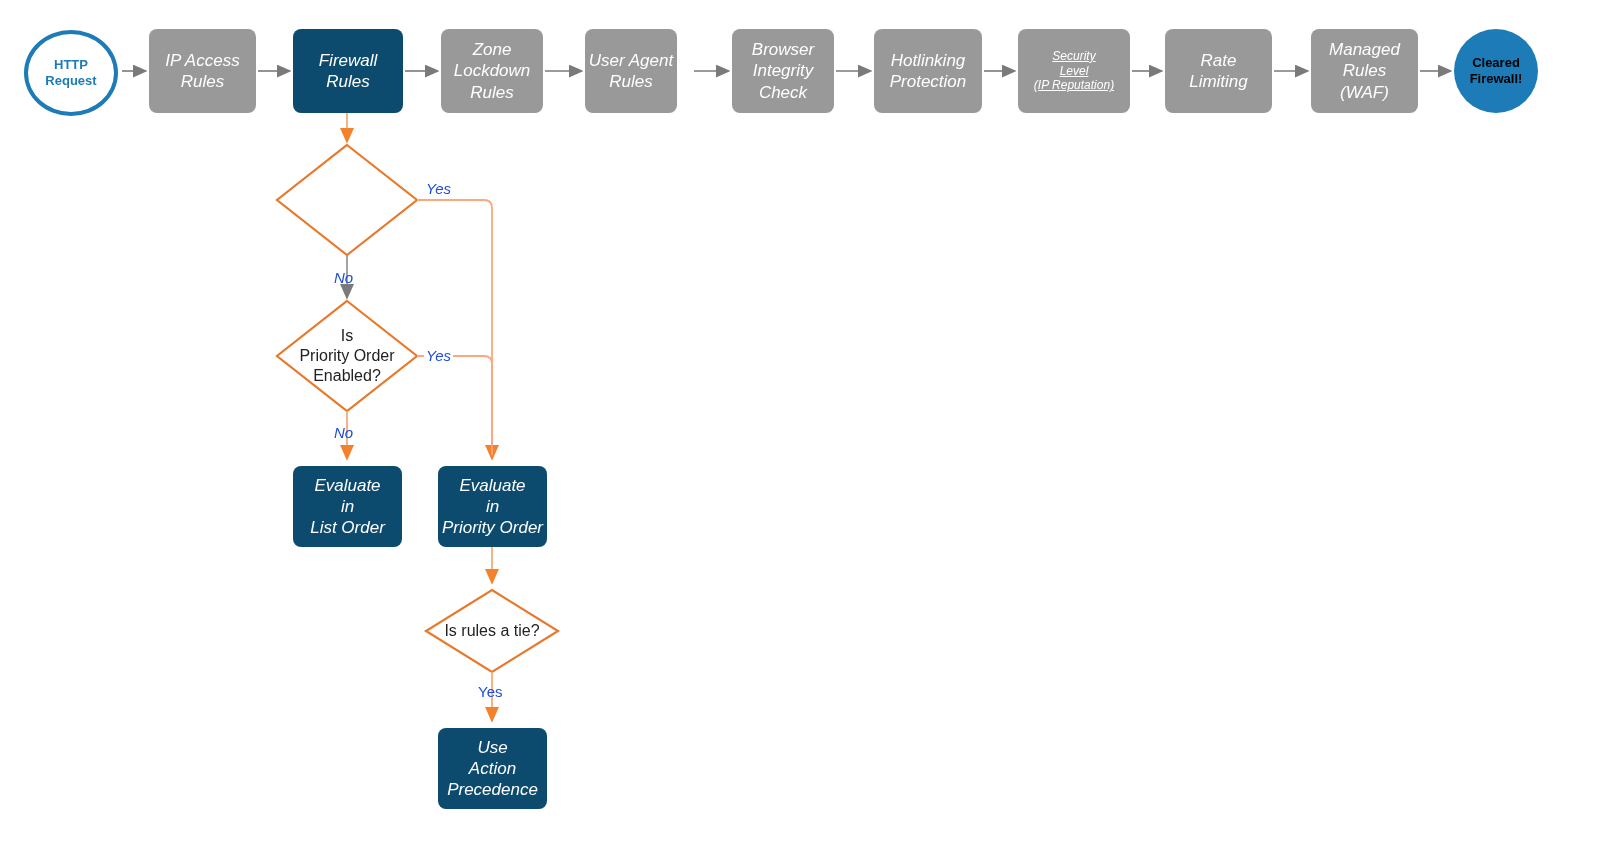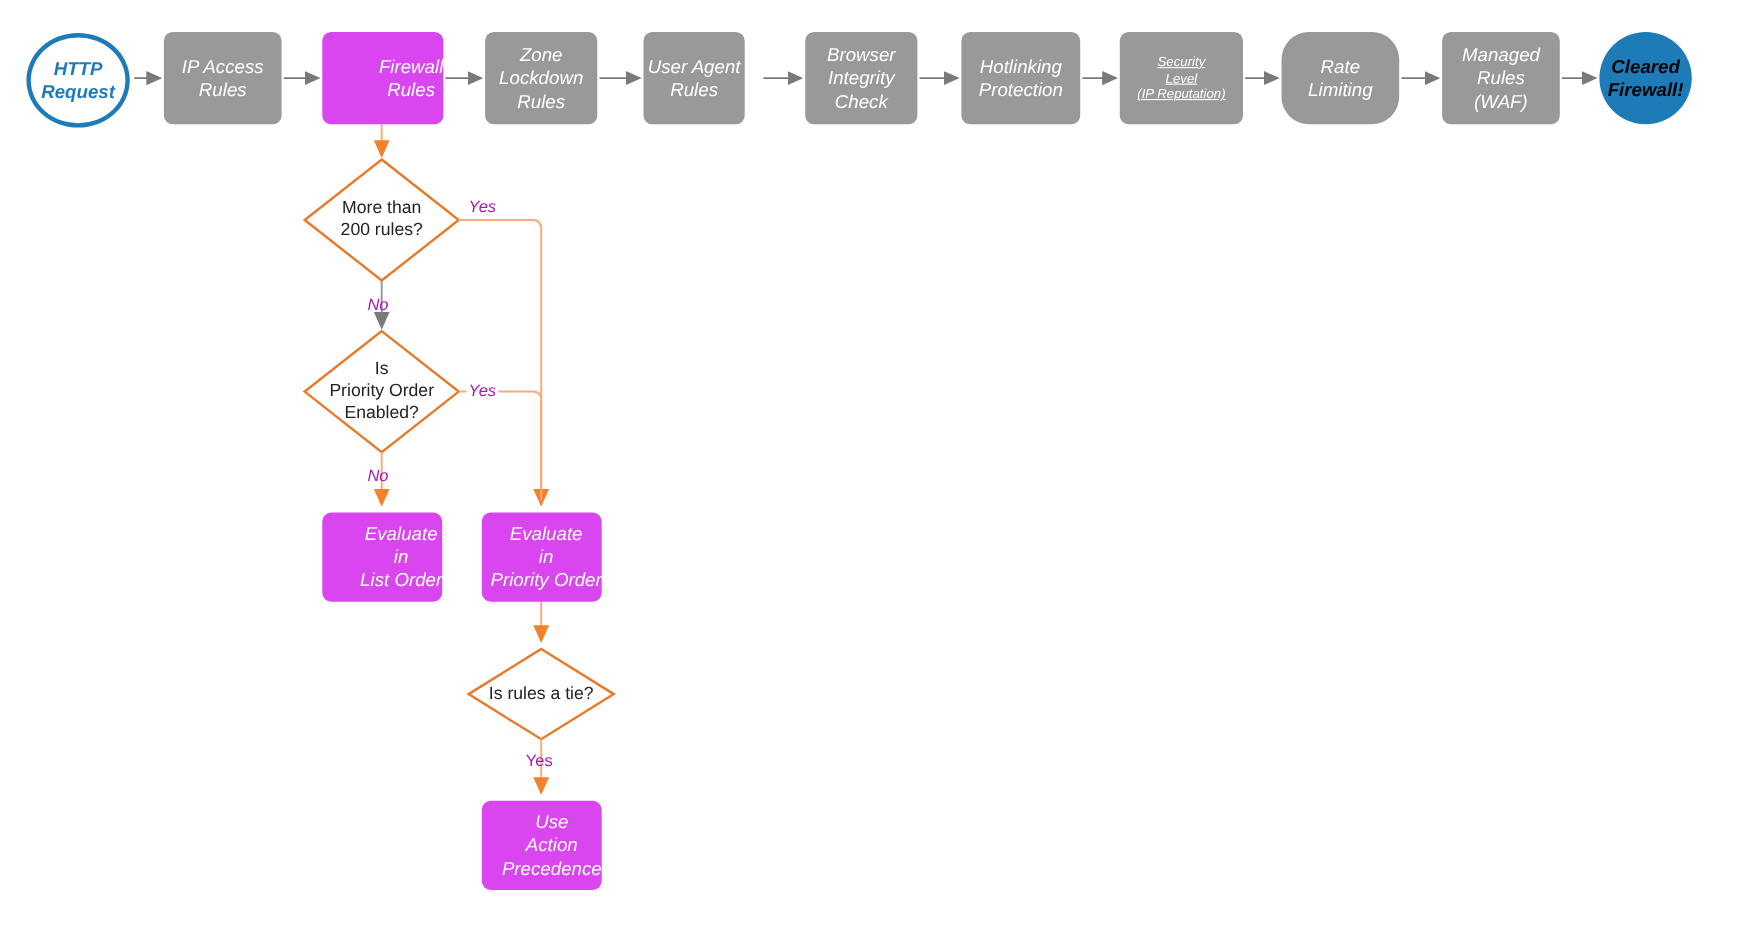--- a/index.html
+++ b/index.html
@@ -32,26 +32,25 @@
     text-align: center;
     line-height: 1.24;
   }
   .box {
     border-radius: 8px;
     color: #ffffff;
     font-style: italic;
     font-size: 17px;
   }
   .box.gray { background: #999999; }
-  .box.orange { background: #d946ef; justify-content: flex-end; }
+  .box.orange { background: #0c4a6e; }
   .circle {
     border-radius: 50%;
-    font-style: italic;
     font-weight: bold;
-    font-size: 17px;
+    font-size: 13px;
   }
   .circle.outline {
     background: #ffffff;
     border: 4px solid #1d7cb8;
     color: #1d7cb8;
   }
   .circle.filled {
     background: #1d7cb8;
     color: #000000;
   }
@@ -62,21 +61,21 @@
     justify-content: center;
     text-align: center;
     color: #222222;
     font-size: 16px;
     line-height: 1.26;
     box-sizing: border-box;
   }
   .edge-label {
     position: absolute;
     font-size: 15px;
-    color: #a21caf;
+    color: #1d4ed8;
     white-space: nowrap;
   }
   .edge-label.ital { font-style: italic; }
 </style>
 </head>
 <body>
 
 <div id="canvas">
 
   <svg id="wires" viewBox="0 0 1600 858">
@@ -140,33 +139,30 @@
   </div>
   <div class="node box gray" style="left:874px;top:29px;width:108px;height:84px;">
     <span>Hotlinking<br>Protection</span>
   </div>
   <div class="node box gray" style="left:732px;top:29px;width:102px;height:84px;">
     <span>Browser<br>Integrity<br>Check</span>
   </div>
   <div class="node box gray" style="left:1018px;top:29px;width:112px;height:84px;font-size:12px;text-decoration:underline;">
     <span>Security<br>Level<br>(IP Reputation)</span>
   </div>
-  <div class="node box gray" style="left:1165px;top:29px;width:107px;height:84px;border-radius:25px;">
+  <div class="node box gray" style="left:1165px;top:29px;width:107px;height:84px;">
     <span>Rate<br>Limiting</span>
   </div>
   <div class="node box gray" style="left:1311px;top:29px;width:107px;height:84px;text-align:center;">
     <span>Managed<br>Rules<br>(WAF)</span>
   </div>
   <div class="node circle filled" style="left:1454px;top:29px;width:84px;height:84px;">
     <span>Cleared<br>Firewall!</span>
   </div>
 
-  <div class="diamond-label" style="left:277px;top:145px;width:140px;height:110px;">
-    <span>More than<br>200 rules?</span>
-  </div>
   <div class="diamond-label" style="left:277px;top:301px;width:140px;height:110px;">
     <span>Is<br>Priority Order<br>Enabled?</span>
   </div>
   <div class="diamond-label" style="left:426px;top:590px;width:132px;height:82px;">
     <span>Is rules a tie?</span>
   </div>
 
   <div class="node box orange" style="left:293px;top:466px;width:109px;height:81px;">
     <span>Evaluate<br>in<br>List Order</span>
   </div>

